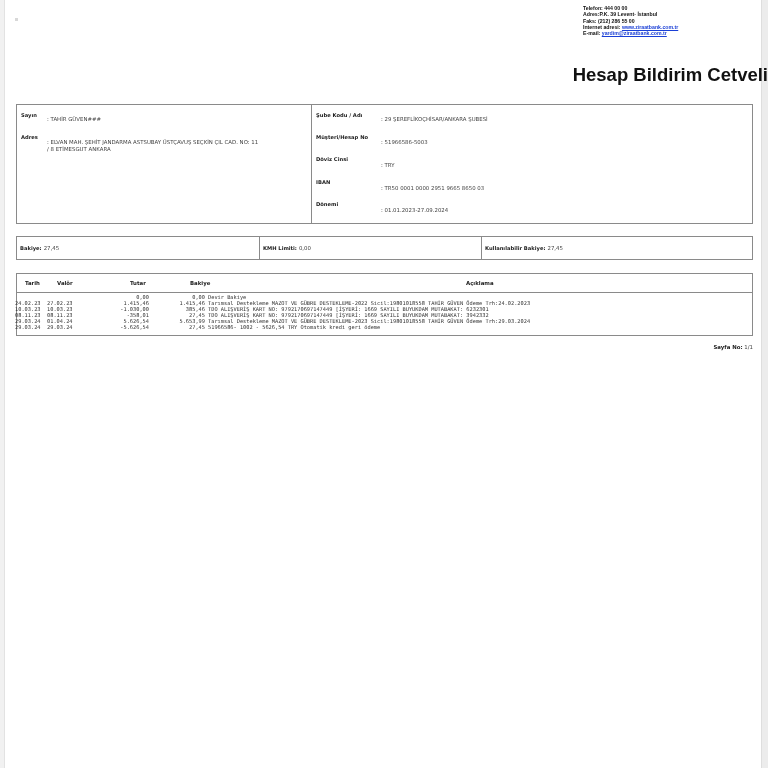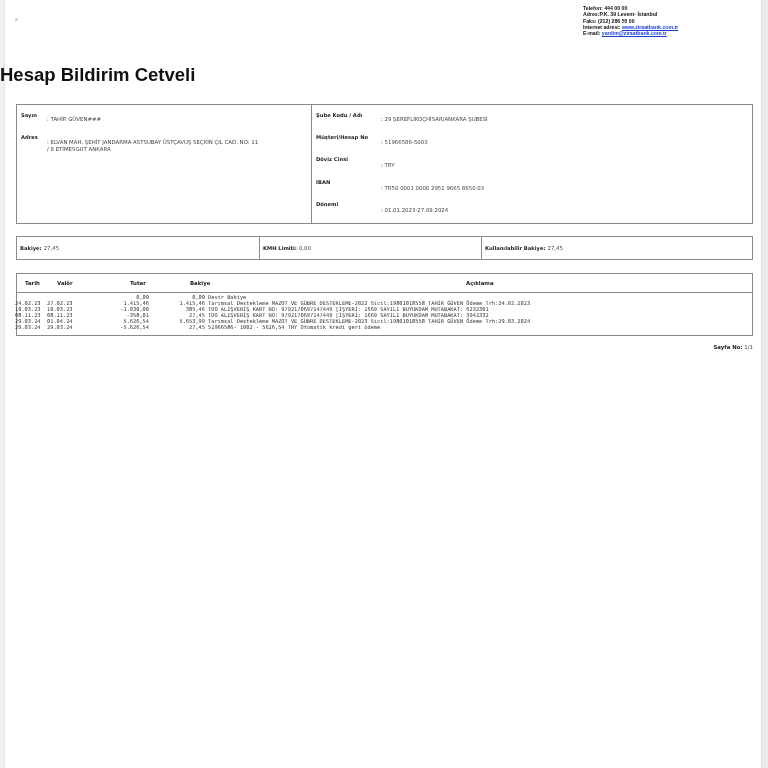--- a/index.html
+++ b/index.html
@@ -5,21 +5,21 @@
     * { box-sizing: border-box; margin: 0; padding: 0; }
     html, body { width: 768px; height: 768px; background: #ffffff; overflow: hidden; }
     body { position: relative; font-family: "DejaVu Sans", sans-serif; color: #222; }
     .page-edge-left { position: absolute; left: 0; top: 0; width: 5px; height: 768px; background: #f1f1f1; border-right: 1px solid #e2e2e2; }
     .page-edge-right { position: absolute; right: 0; top: 0; width: 7px; height: 768px; background: #ececec; border-left: 1px solid #dedede; }
     .corner-mark { position: absolute; left: 15px; top: 18px; width: 3px; height: 3px; background: #d8d8d8; }
 
     .contact { position: absolute; left: 583px; top: 5px; font-family: "Liberation Sans", sans-serif; font-size: 5.2px; line-height: 6.3px; font-weight: bold; color: #111; }
     .contact a { color: #1a3fd6; text-decoration: underline; }
 
-    .title { position: absolute; left: 0; width: 768px; top: 64px; text-align: left; font-family: "Liberation Sans", sans-serif; font-weight: bold; font-size: 18.5px; color: #111; }
+    .title { position: absolute; left: 0; width: 768px; top: 64px; text-align: right; font-family: "Liberation Sans", sans-serif; font-weight: bold; font-size: 18.5px; color: #111; }
 
     .info-box { position: absolute; left: 16px; top: 104px; width: 737px; height: 120px; border: 1px solid #8a8a8a; }
     .info-box .divider { position: absolute; left: 294px; top: 0; width: 1px; height: 118px; background: #8a8a8a; }
     .lbl { position: absolute; font-size: 5.2px; font-weight: bold; color: #222; white-space: nowrap; }
     .val { position: absolute; font-size: 5.4px; color: #444; white-space: nowrap; line-height: 7.5px; }
 
     .summary { position: absolute; left: 16px; top: 236px; width: 737px; height: 24px; border: 1px solid #8a8a8a; display: flex; }
     .summary .cell { flex: 0 0 auto; height: 100%; display: flex; align-items: center; padding-left: 3px; font-size: 5.4px; color: #444; }
     .summary .cell b { color: #222; margin-right: 2px; font-size: 5.2px; }
     .summary .c1 { width: 243px; border-right: 1px solid #8a8a8a; }

